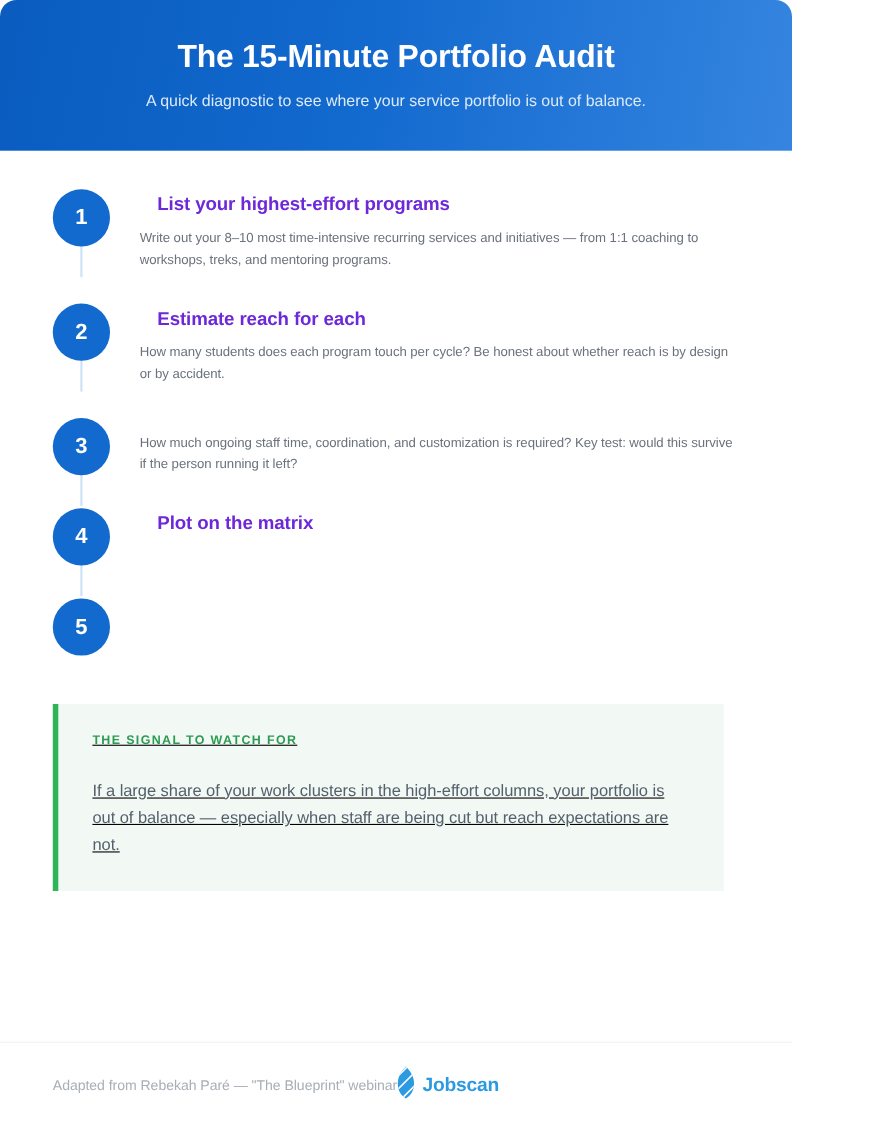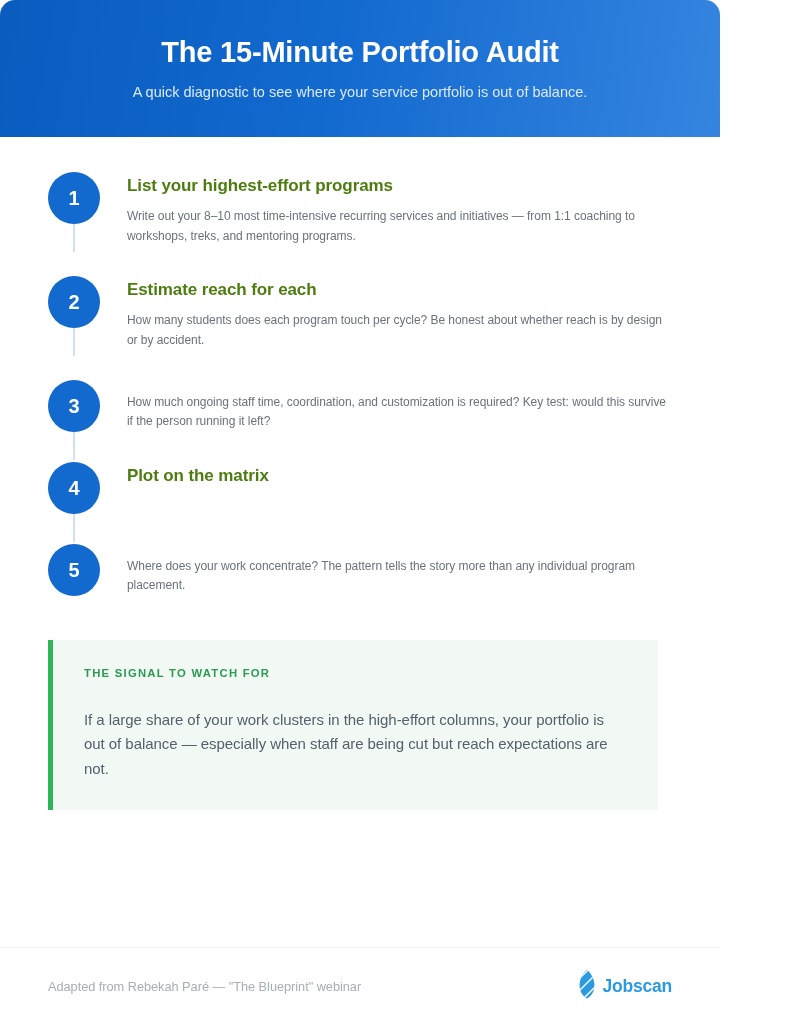--- a/index.html
+++ b/index.html
@@ -98,37 +98,38 @@
     background: #cfe2f5;
     z-index: 1;
   }
 
   .step-body {
     flex: 1 1 auto;
     padding-left: 27px;
     padding-top: 3px;
   }
   .step-title {
-    color: #4d7c0f;
+    color: #6d28d9;
     font-size: 17px;
     font-weight: bold;
     line-height: 1.3;
     letter-spacing: -0.1px;
+    margin-left: 16px;
   }
   .step-text {
     margin-top: 10px;
     color: #6a727d;
     font-size: 12px;
     line-height: 1.62;
     letter-spacing: -0.05px;
     max-width: 632px;
   }
 
   
-  .callout-wrap { padding: 44px 62px 0 48px; }
+  .callout-wrap { padding: 44px 62px 0 48px; text-decoration: underline; }
   .callout {
     position: relative;
     background: #f2f9f4;
     border-left: 5px solid #2fb457;
     padding: 27px 30px 29px 31px;
   }
   .callout-label {
     color: #2b9b52;
     font-size: 11.3px;
     font-weight: bold;
@@ -150,21 +151,21 @@
     height: 1px;
     background: #eef0f3;
     width: 100%;
   }
   .footer {
     flex: 0 0 76px;
     height: 76px;
     padding: 0 48px;
     display: flex;
     align-items: center;
-    justify-content: space-between;
+    justify-content: flex-start;
   }
   .footer-note {
     color: #a8aeb6;
     font-size: 12.8px;
     letter-spacing: -0.05px;
   }
   .brand {
     display: flex;
     align-items: center;
     gap: 7px;
@@ -225,21 +226,20 @@
       <div class="step-body">
         <div class="step-title">Plot on the matrix</div>
       </div>
     </div>
 
     <div class="step">
       <div class="step-marker">
         <div class="step-circle">5</div>
       </div>
       <div class="step-body">
-        <div class="step-text">Where does your work concentrate? The pattern tells the story more than any individual program placement.</div>
       </div>
     </div>
 
   </div>
 
   <div class="callout-wrap">
     <div class="callout">
       <div class="callout-label">THE SIGNAL TO WATCH FOR</div>
       <div class="callout-text">If a large share of your work clusters in the high-effort columns, your portfolio is out of balance — especially when staff are being cut but reach expectations are not.</div>
     </div>

